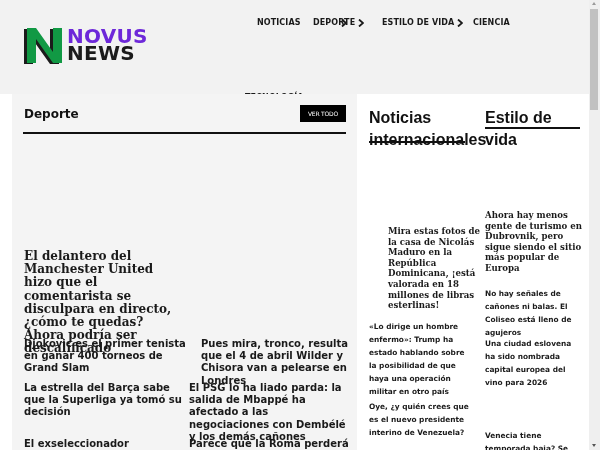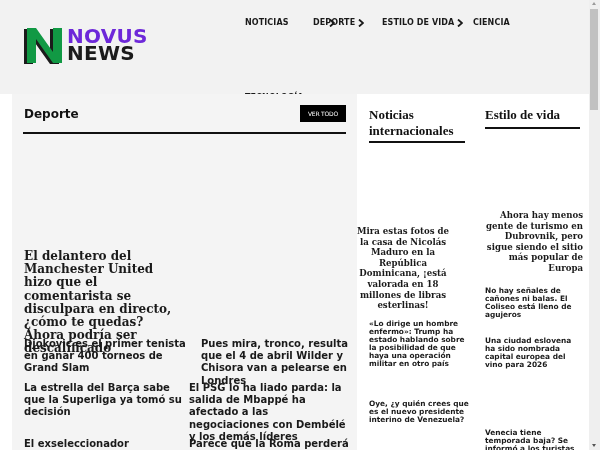--- a/index.html
+++ b/index.html
@@ -19,24 +19,24 @@
 
   .deporte { position: absolute; left: 12px; top: 94px; width: 345px; height: 356px; background: #f4f4f4; }
   .section-title { font-family: "DejaVu Sans", sans-serif; font-weight: bold; font-size: 12px; color: #111; }
   .ver-todo { position: absolute; left: 288px; top: 11px; width: 46px; height: 17px; background: #000; color: #fff; font-size: 6px; display: flex; align-items: center; justify-content: center; letter-spacing: -0.2px; cursor: pointer; }
   .dep-rule { position: absolute; left: 11px; top: 38px; width: 323px; height: 2px; background: #111; }
   .dep-img { position: absolute; top: 44px; height: 105px; background: #f4f4f4; }
 
   .feat { position: absolute; font-family: "DejaVu Serif", serif; font-weight: bold; font-size: 12px; line-height: 13.2px; color: #1a1a1a; cursor: pointer; }
   .small { position: absolute; font-family: "DejaVu Sans", sans-serif; font-weight: bold; font-size: 10px; line-height: 12.2px; color: #1a1a1a; cursor: pointer; }
 
-  .col-title { position: absolute; font-family: Liberation Serif, serif; font-weight: bold; font-size: 13px; line-height: 16px; color: #111; }
+  .col-title { position: absolute; font-family: Liberation Sans, sans-serif; font-weight: bold; font-size: 16px; line-height: 22px; color: #111; }
   .col-rule { position: absolute; height: 2px; background: #111; }
   .col-feat { position: absolute; font-family: "DejaVu Serif", serif; font-weight: bold; font-size: 8.6px; line-height: 10.6px; color: #1a1a1a; cursor: pointer; }
-  .col-small { position: absolute; font-family: "DejaVu Sans", sans-serif; font-weight: bold; font-size: 7.4px; line-height: 8px; color: #1a1a1a; cursor: pointer; }
+  .col-small { position: absolute; font-family: "DejaVu Sans", sans-serif; font-weight: bold; font-size: 7.4px; line-height: 13px; color: #1a1a1a; cursor: pointer; }
 
   .scrollbar { position: absolute; left: 589px; top: 0; width: 11px; height: 450px; background: #efefef; }
   .scroll-up { position: absolute; left: 3px; top: 2px; width: 0; height: 0; border-left: 2.5px solid transparent; border-right: 2.5px solid transparent; border-bottom: 3px solid #9a9a9a; }
   .scroll-down { position: absolute; left: 3px; bottom: 3px; width: 0; height: 0; border-left: 2.5px solid transparent; border-right: 2.5px solid transparent; border-top: 3px solid #555; }
   .scroll-thumb { position: absolute; left: 1px; top: 9px; width: 8px; height: 101px; background: #c1c1c1; }
 </style>
 </head>
 <body>
 
 <div class="header">
@@ -45,21 +45,21 @@
       <path d="M0 1 H9 L26 25 V1 H35 V36 H26 L9 12 V36 H0 Z" fill="#1b1b1b"></path>
       <path d="M3 0 H12 L29 24 V0 H38 V35 H29 L12 11 V35 H3 Z" fill="#119944"></path>
     </svg>
     <div class="logo-text">
       <span class="logo-novus">NOVUS</span>
       <span class="logo-news">NEWS</span>
     </div>
   </a>
 
   <nav class="nav">
-    <div class="nav-item" style="left:0; top:18px;gap:40px;">
+    <div class="nav-item" style="left:12px; top:18px;gap:40px;">
       <span>NOTICIAS</span>
       <svg class="nav-chev" viewBox="0 0 6 8">
           <path d="M1 0.5 L5 4 L1 7.5" stroke="#1a1a1a" stroke-width="1.8" fill="none"></path>
         </svg>
     </div>
     <div class="nav-item" style="left:68px; top:18px;">
       <span>DEPORTE</span>
       <svg class="nav-chev" viewBox="0 0 6 8">
           <path d="M1 0.5 L5 4 L1 7.5" stroke="#1a1a1a" stroke-width="1.8" fill="none"></path>
         </svg>
@@ -87,36 +87,36 @@
   <div class="dep-img" style="left:11px; width:157px;"></div>
   <div class="dep-img" style="left:177px; width:157px;"></div>
 
   <div class="feat" style="left:12px; top:156px; width:160px;">El delantero del Manchester United hizo que el comentarista se disculpara en directo, ¿cómo te quedas? Ahora podría ser descalificado</div>
 
   <div class="small" style="left:12px; top:244px; width:162px;">Djokovic es el primer tenista en ganar 400 torneos de Grand Slam</div>
   <div class="small" style="left:12px; top:344px; width:162px;">El exseleccionador argentino se</div>
   <div class="small" style="left:12px; top:288px; width:162px;">La estrella del Barça sabe que la Superliga ya tomó su decisión</div>
 
   <div class="small" style="left:189px; top:244px; width:160px;">Pues mira, tronco, resulta que el 4 de abril Wilder y Chisora van a pelearse en Londres</div>
-  <div class="small" style="left:177px; top:288px; width:160px;">El PSG lo ha liado parda: la salida de Mbappé ha afectado a las negociaciones con Dembélé y los demás líderes</div>
+  <div class="small" style="left:177px; top:288px; width:160px;">El PSG lo ha liado parda: la salida de Mbappé ha afectado a las negociaciones con Dembélé y los demás cañones</div>
   <div class="small" style="left:177px; top:344px; width:160px;">Parece que la Roma perderá a</div>
 </section>
 
 <section>
   <div class="col-title" style="left:369px; top:107px; width:110px;">Noticias internacionales</div>
   <div class="col-rule" style="left:369px; top:141px; width:96px;"></div>
-  <div class="col-feat" style="left:352px; top:226px; width:102px;text-align:center;">Mira estas fotos de la casa de Nicolás Maduro en la República Dominicana, ¡está valorada en 18 millones de libras esterlinas!</div>
+  <div class="col-feat" style="left:388px; top:226px; width:102px;">Mira estas fotos de la casa de Nicolás Maduro en la República Dominicana, ¡está valorada en 18 millones de libras esterlinas!</div>
   <div class="col-small" style="left:369px; top:320px; width:102px;">«Lo dirige un hombre enfermo»: Trump ha estado hablando sobre la posibilidad de que haya una operación militar en otro país</div>
   <div class="col-small" style="left:369px; top:400px; width:102px;">Oye, ¿y quién crees que es el nuevo presidente interino de Venezuela?</div>
 </section>
 
 <section>
   <div class="col-title" style="left:485px; top:107px; width:100px;">Estilo de vida</div>
   <div class="col-rule" style="left:485px; top:127px; width:95px;"></div>
-  <div class="col-feat" style="left:485px; top:210px; width:98px;text-align:right;">Ahora hay menos gente de turismo en Dubrovnik, pero sigue siendo el sitio más popular de Europa</div>
+  <div class="col-feat" style="left:485px; top:210px; width:98px;">Ahora hay menos gente de turismo en Dubrovnik, pero sigue siendo el sitio más popular de Europa</div>
   <div class="col-small" style="left:485px; top:287px; width:98px;">No hay señales de cañones ni balas. El Coliseo está lleno de agujeros</div>
   <div class="col-small" style="left:485px; top:337px; width:98px;">Una ciudad eslovena ha sido nombrada capital europea del vino para 2026</div>
   <div class="col-small" style="left:485px; top:389px; width:98px;margin-top:40px;">Venecia tiene temporada baja? Se informó a los turistas cuál era la mejor época para visitarla</div>
 </section>
 
 <div class="scrollbar">
   <div class="scroll-up"></div>
   <div class="scroll-thumb"></div>
   <div class="scroll-down"></div>
 </div>

